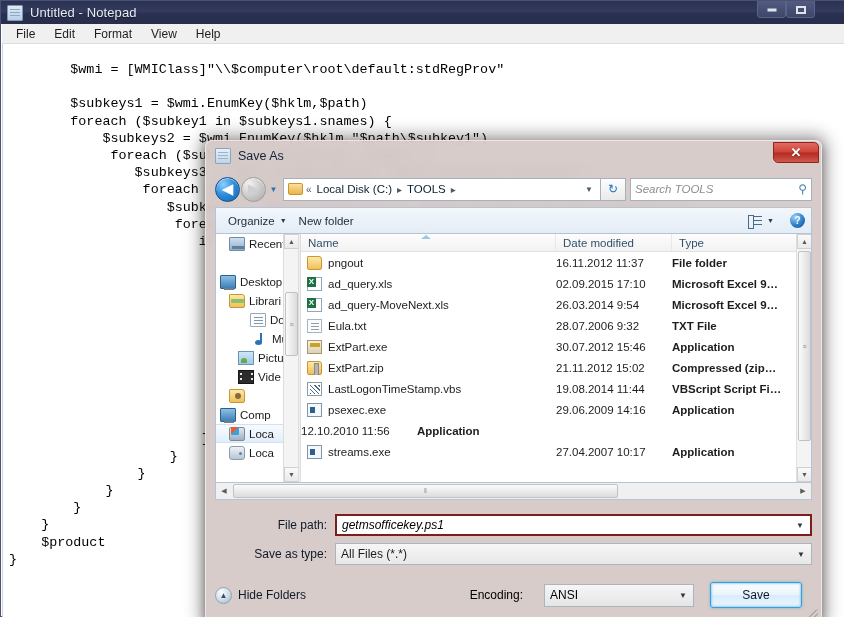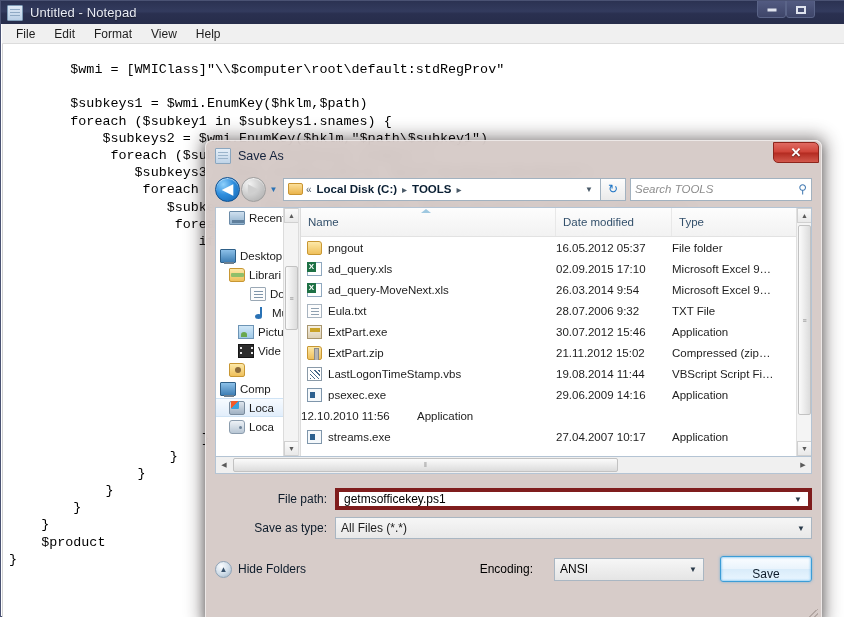--- a/index.html
+++ b/index.html
@@ -208,21 +208,21 @@
     margin-left: 3px;
     min-width: 0;
   }
   #bc-folder-icon {
     width: 15px; height: 12px;
     background: linear-gradient(to bottom, #fbdf9a, #eab44b);
     border: 1px solid #c99431;
     border-radius: 1px 2px 2px 2px;
     flex: none;
   }
-  .bc-seg { margin: 0 2px; white-space: nowrap; font-weight: bold; }
+  .bc-seg { margin: 0 2px; white-space: nowrap; }
   .bc-sep { color: #4a5a68; font-size: 10px; margin: 0 3px; }
   #bc-spacer { flex: 1; }
   #bc-dropdown { font-size: 8px; color: #4a5a68; padding-right: 7px; }
   #refresh-btn {
     width: 26px; height: 23px;
     background: linear-gradient(to bottom,#fdfdfd,#eaeaea);
     border: 1px solid #a2b2c0;
     display: flex; align-items: center; justify-content: center;
     color: #1a72c4;
     font-size: 12px;
@@ -377,21 +377,21 @@
     flex: none;
   }
   #list-pane {
     flex: 1;
     position: relative;
     overflow: hidden;
     background: #fff;
   }
   #list-header {
     display: flex;
-    height: 29px;
+    height: 18px;
     background: linear-gradient(to bottom,#fdfdfd,#f2f2f2);
     border-bottom: 1px solid #e2e2e2;
     font-size: 11.5px;
     color: #33506b;
     align-items: center;
   }
   .col-h {
     position: relative;
     padding-left: 7px;
     border-right: 1px solid #e8e8e8;
@@ -413,21 +413,21 @@
   }
   #file-rows { font-size: 11.5px; color: #1d1d1d; }
   .file-row {
     display: flex;
     height: 21px;
     align-items: center;
     white-space: nowrap;
   }
   .fname { width: 255px; flex: none; display: flex; align-items: center; padding-left: 6px; overflow: hidden;}
   .fdate { width: 116px; flex: none; overflow: hidden;}
-  .ftype { flex: 1; overflow: hidden; }
+  .ftype { flex: 1; overflow: hidden; font-weight: bold; }
   .fi { width: 15px; height: 14px; flex: none; margin-right: 6px; position: relative; }
   .fi-folder { background: linear-gradient(to bottom,#fde9a8,#efc05b); border:1px solid #c89733; border-radius:1px 3px 2px 2px;}
   .fi-xls { background:#ffffff; border:1px solid #8fa8bf;}
   .fi-xls:after{content:"X";position:absolute;left:-1px;top:-1px;width:9px;height:10px;background:#1e7145;color:#fff;font-size:8px;font-weight:bold;line-height:10px;text-align:center;}
   .fi-txt { background:#fdfdfd; border:1px solid #a8b4c0;}
   .fi-txt:after{content:"";position:absolute;left:3px;top:3px;width:8px;height:1px;background:#8fa0b0;box-shadow:0 3px 0 #8fa0b0,0 6px 0 #8fa0b0;}
   .fi-exe { background: linear-gradient(to bottom,#f6f0e2,#ddd0b4); border:1px solid #a8966f;}
   .fi-exe:after{content:"";position:absolute;left:2px;top:2px;width:10px;height:4px;background:#c9a227;}
   .fi-zip { background: linear-gradient(to bottom,#fde9a8,#efc05b); border:1px solid #c89733; border-radius:1px 3px 2px 2px;}
   .fi-zip:after{content:"";position:absolute;left:6px;top:1px;width:3px;height:11px;background:#b5b5b5;border:1px solid #8a8a8a;}
@@ -492,22 +492,23 @@
     flex: 1;
     height: 22px;
     display: flex;
     align-items: center;
     padding-left: 5px;
     font-size: 12px;
     position: relative;
   }
   #filename-combo {
     background: #ffffff;
-    border: 4px solid #7f1d1d;
+    border: 2px solid #7f1d1d;
     color: #000;
+    font-style: italic;
   }
   #savetype-combo {
     background: linear-gradient(to bottom,#f6f6f6,#e8e8e8);
     border: 1px solid #a9b6c2;
     color: #1d1d1d;
   }
   .combo-arrow {
     position: absolute;
     right: 6px; top: 50%;
     transform: translateY(-50%);
@@ -554,21 +555,21 @@
     width: 92px; height: 26px;
     display: flex; align-items: center; justify-content: center;
     font-size: 12px;
     color: #0d1b2a;
     border-radius: 3px;
   }
   #save-button {
     background: linear-gradient(to bottom,#fbfdff 0%,#eaf4fc 48%,#d9ecfa 52%,#eaf6ff 100%);
     border: 1px solid #3c9cd6;
     box-shadow: 0 0 2px 1px rgba(90,180,235,.55) inset, 0 0 3px rgba(70,160,220,.6);
-    align-items: flex-end;
+    margin-right: 10px;
   }
   #cancel-button {
     background: linear-gradient(to bottom,#fbfbfb 0%,#f0f0f0 48%,#e3e3e3 52%,#eeeeee 100%);
     border: 1px solid #a9b1b9;
   }
   #resize-grip {
     position: absolute;
     right: 3px; bottom: 2px;
     width: 10px; height: 10px;
     background:
@@ -661,20 +662,35 @@
       <span>↻</span>
     </div>
 
     <div id="search-box">
       <span>Search TOOLS</span>
       <span id="search-spacer"></span>
       <span id="search-icon-g">⚲</span>
     </div>
   </div>
 
+  <div id="command-bar">
+    <span class="cmd-item">
+      <span>Organize</span>
+      <span class="caret-dn">▼</span>
+    </span>
+    <span class="cmd-item">
+      <span>New folder</span>
+    </span>
+    <span id="cmd-spacer"></span>
+    <span class="cmd-item">
+      <span id="view-icon"></span>
+      <span class="caret-dn">▼</span>
+    </span>
+    <span id="help-icon">?</span>
+  </div>
 
   <div id="browse-area">
 
     <div id="nav-pane">
       <div id="nav-rows">
           <div class="nav-row" style="padding-left: 13px;">
             <span class="ni ni-recent"></span>
             <span>Recent</span>
           </div>
           <div class="nav-row" style="padding-left: 4px;"></div>
@@ -746,21 +762,21 @@
         <div class="col-h" id="col-type">
           <span>Type</span>
         </div>
       </div>
       <div id="file-rows">
           <div class="file-row">
             <div class="fname">
               <span class="fi fi-folder"></span>
               <span>pngout</span>
             </div>
-            <div class="fdate">16.05.2012 05:37</div>
+            <div class="fdate">16.11.2012 11:37</div>
             <div class="ftype">File folder</div>
           </div>
           <div class="file-row">
             <div class="fname">
               <span class="fi fi-xls"></span>
               <span>ad_query.xls</span>
             </div>
             <div class="fdate">02.09.2015 17:10</div>
             <div class="ftype">Microsoft Excel 9…</div>
           </div>

